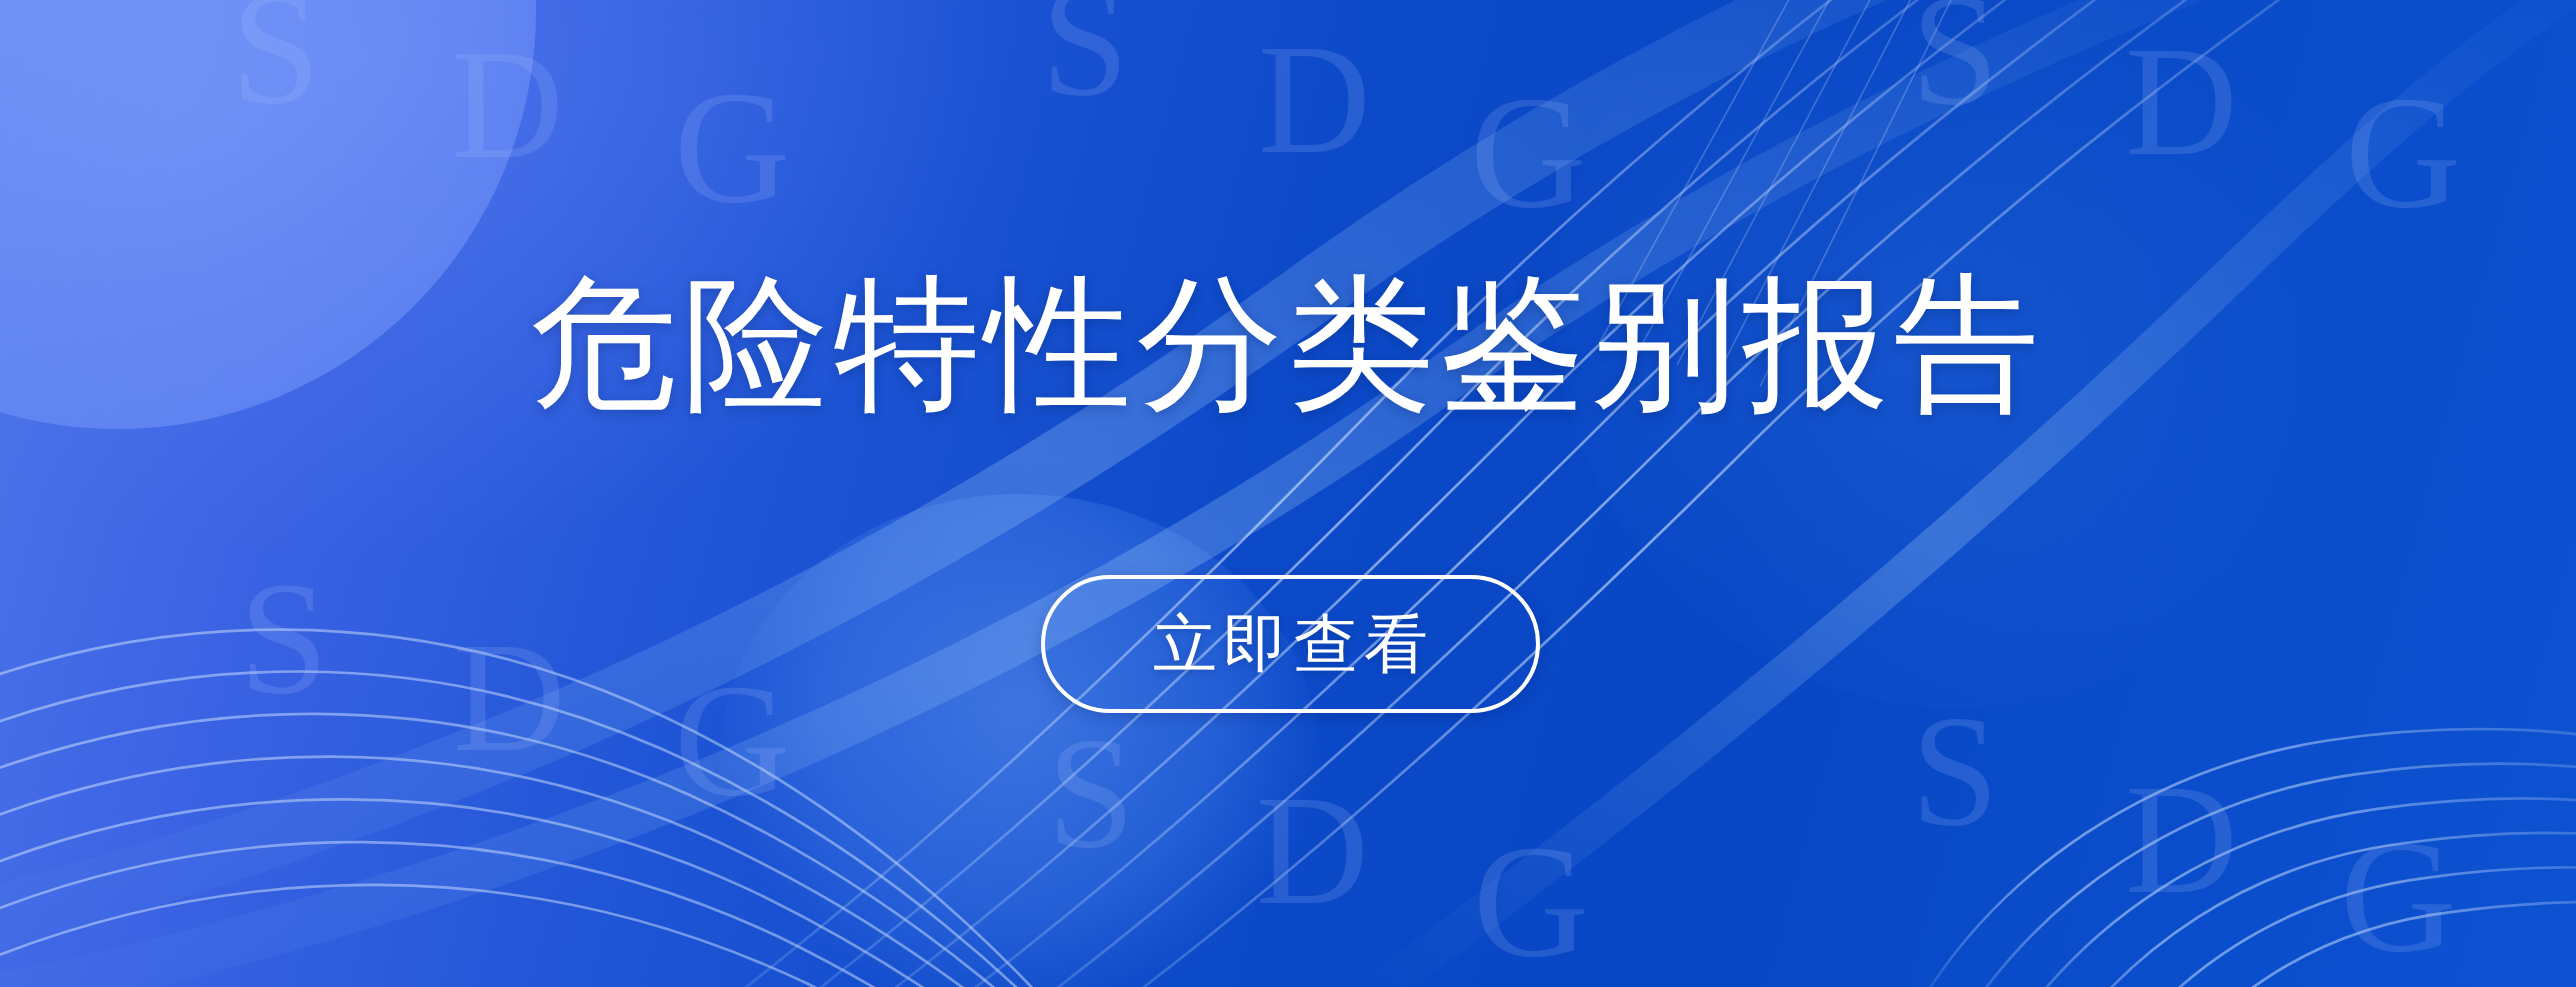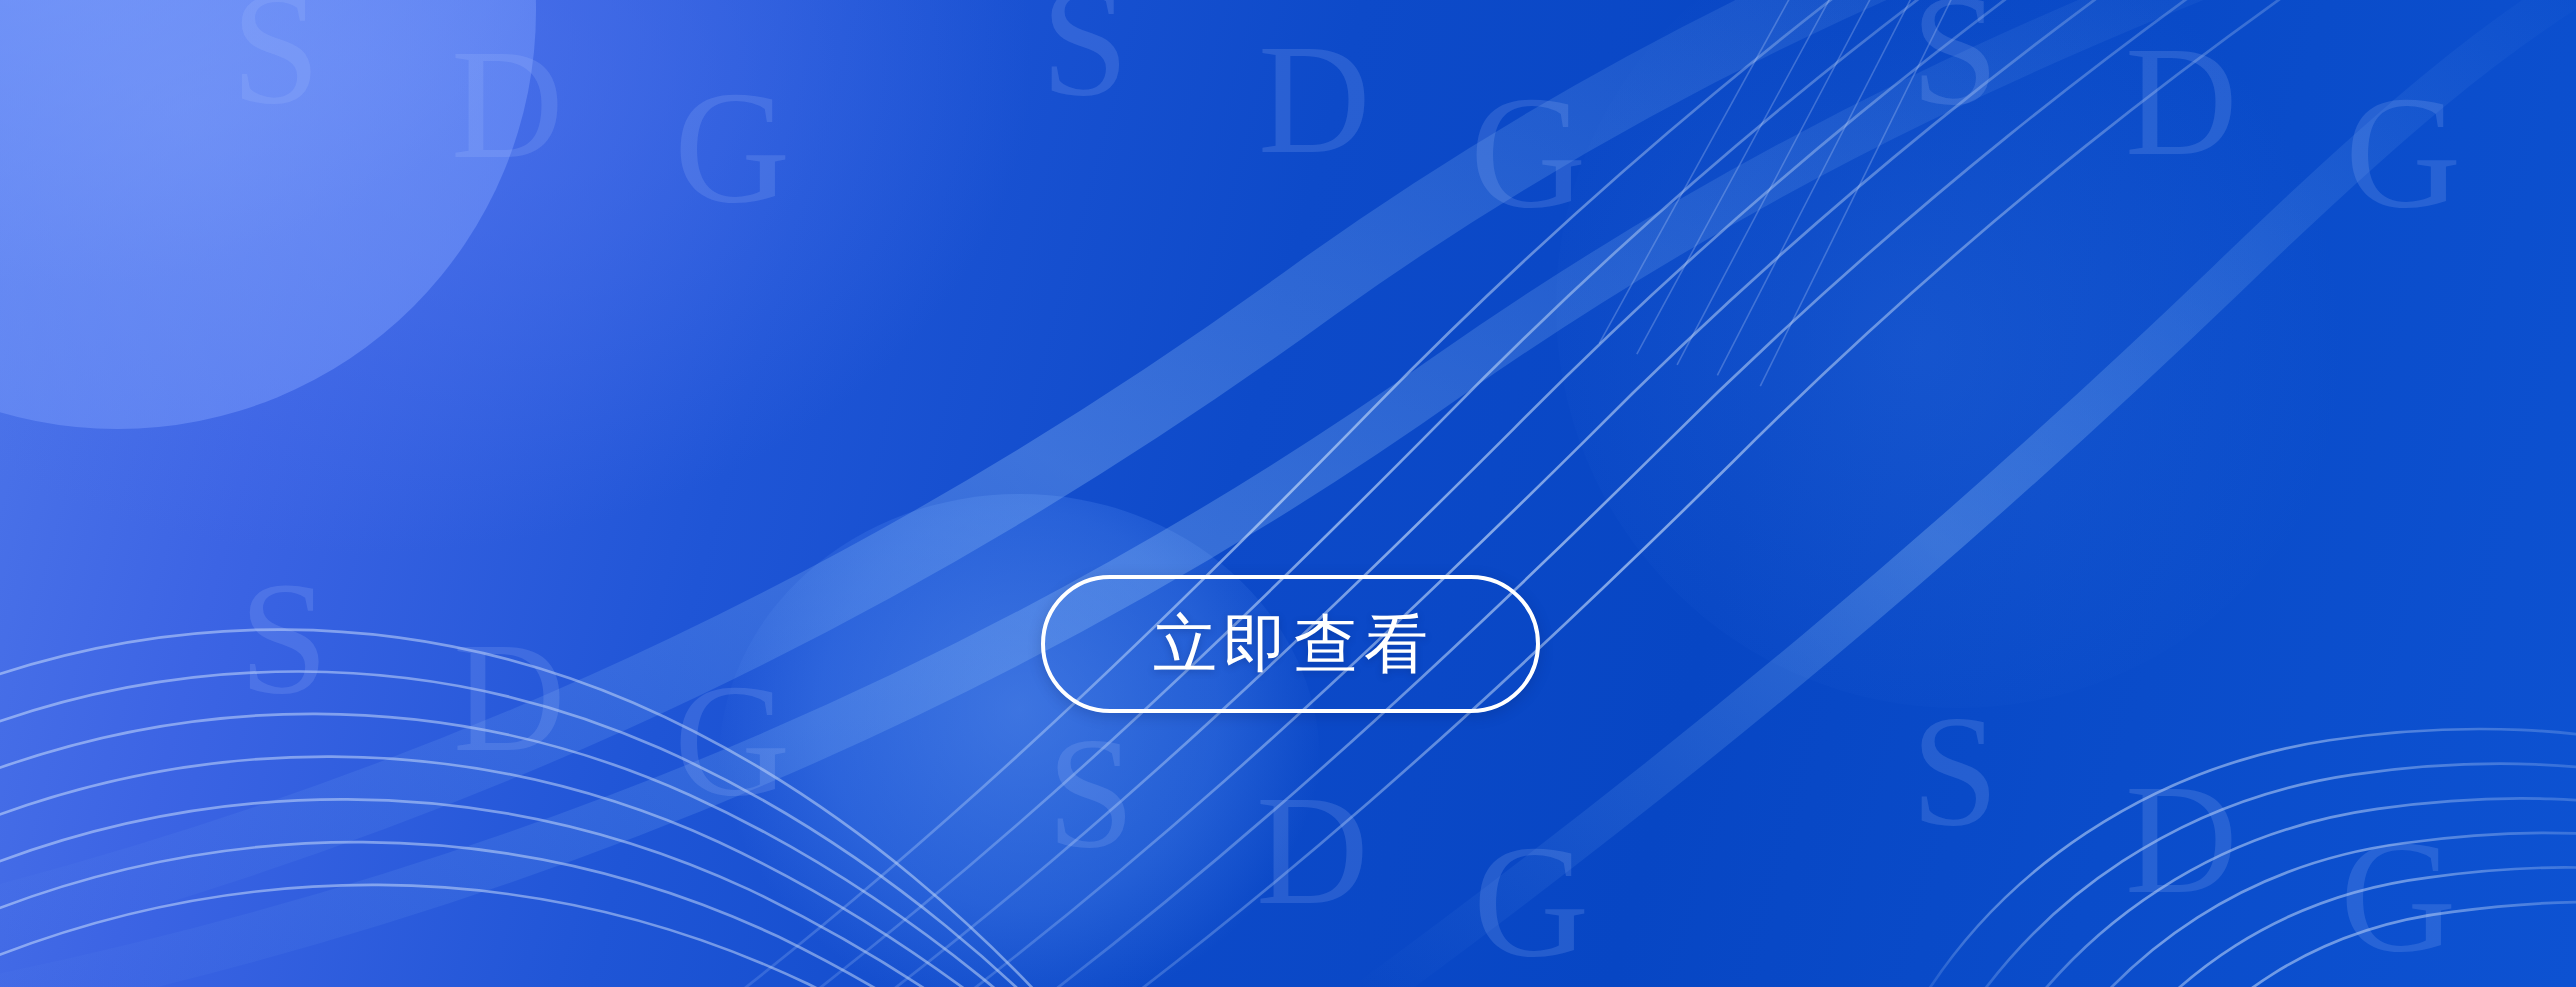--- a/index.html
+++ b/index.html
@@ -179,19 +179,20 @@
       <span class="wm" style="left: 453px; top: 620px; font-size: 156px;">D</span>
       <span class="wm" style="left: 674px; top: 660px; font-size: 161px;">G</span>
       <span class="wm" style="left: 1047px; top: 714px; font-size: 158px;">S</span>
       <span class="wm" style="left: 1256px; top: 773px; font-size: 156px;">D</span>
       <span class="wm" style="left: 1473px; top: 821px; font-size: 161px;">G</span>
       <span class="wm" style="left: 1911px; top: 692px; font-size: 158px;">S</span>
       <span class="wm" style="left: 2125px; top: 762px; font-size: 156px;">D</span>
       <span class="wm" style="left: 2340px; top: 816px; font-size: 161px;">G</span>
     </div>
 
+  <h1 id="title">危险特性分类鉴别报告</h1>
 
   <div id="cta">
     <span id="cta-label">立即查看</span>
   </div>
 
 </div>
 
 
 </body></html>

